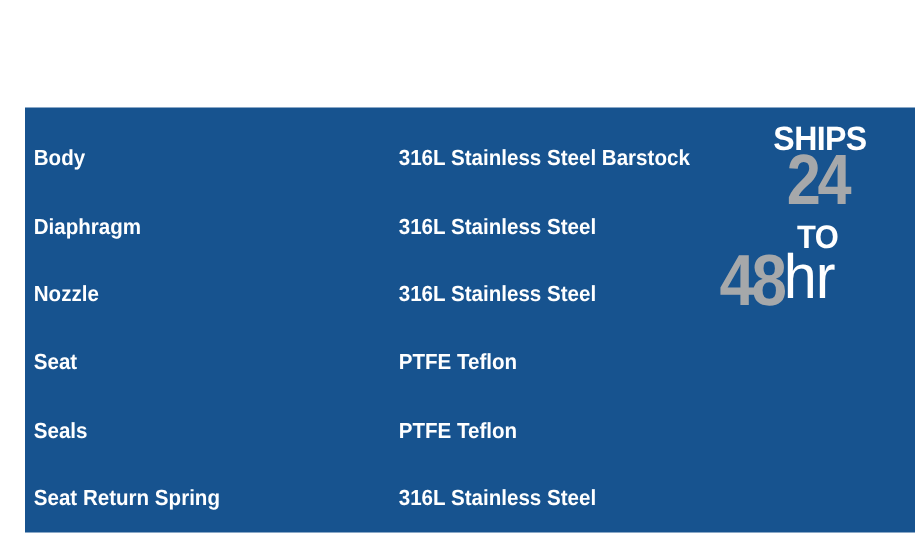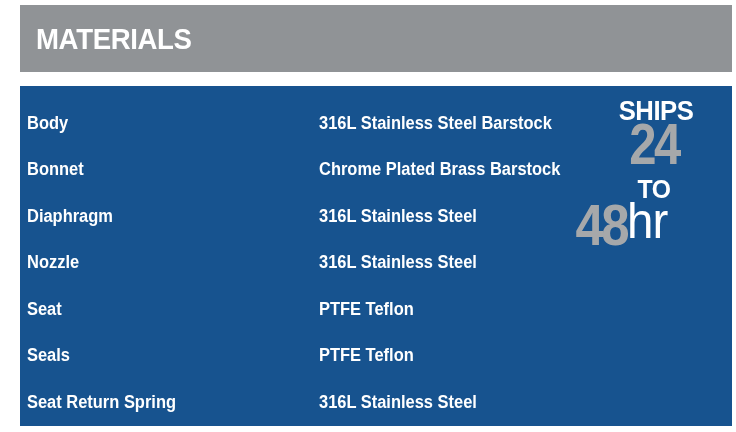--- a/index.html
+++ b/index.html
@@ -182,37 +182,30 @@
     margin-left: -5px;
     transform: scaleX(0.95);
     transform-origin: left baseline;
   }
 </style>
 </head>
 <body>
 
 <div class="sheet">
 
-  <div class="header-banner">
-    <div class="header-title">MATERIALS</div>
-  </div>
 
   <div class="materials-panel">
 
     <div class="rows">
 
       <div class="row">
         <div class="cell cell-part">Body</div>
         <div class="cell cell-material">316L Stainless Steel Barstock</div>
       </div>
 
-      <div class="row">
-        <div class="cell cell-part">Bonnet</div>
-        <div class="cell cell-material">Chrome Plated Brass Barstock</div>
-      </div>
 
       <div class="row">
         <div class="cell cell-part">Diaphragm</div>
         <div class="cell cell-material">316L Stainless Steel</div>
       </div>
 
       <div class="row">
         <div class="cell cell-part">Nozzle</div>
         <div class="cell cell-material">316L Stainless Steel</div>
       </div>

